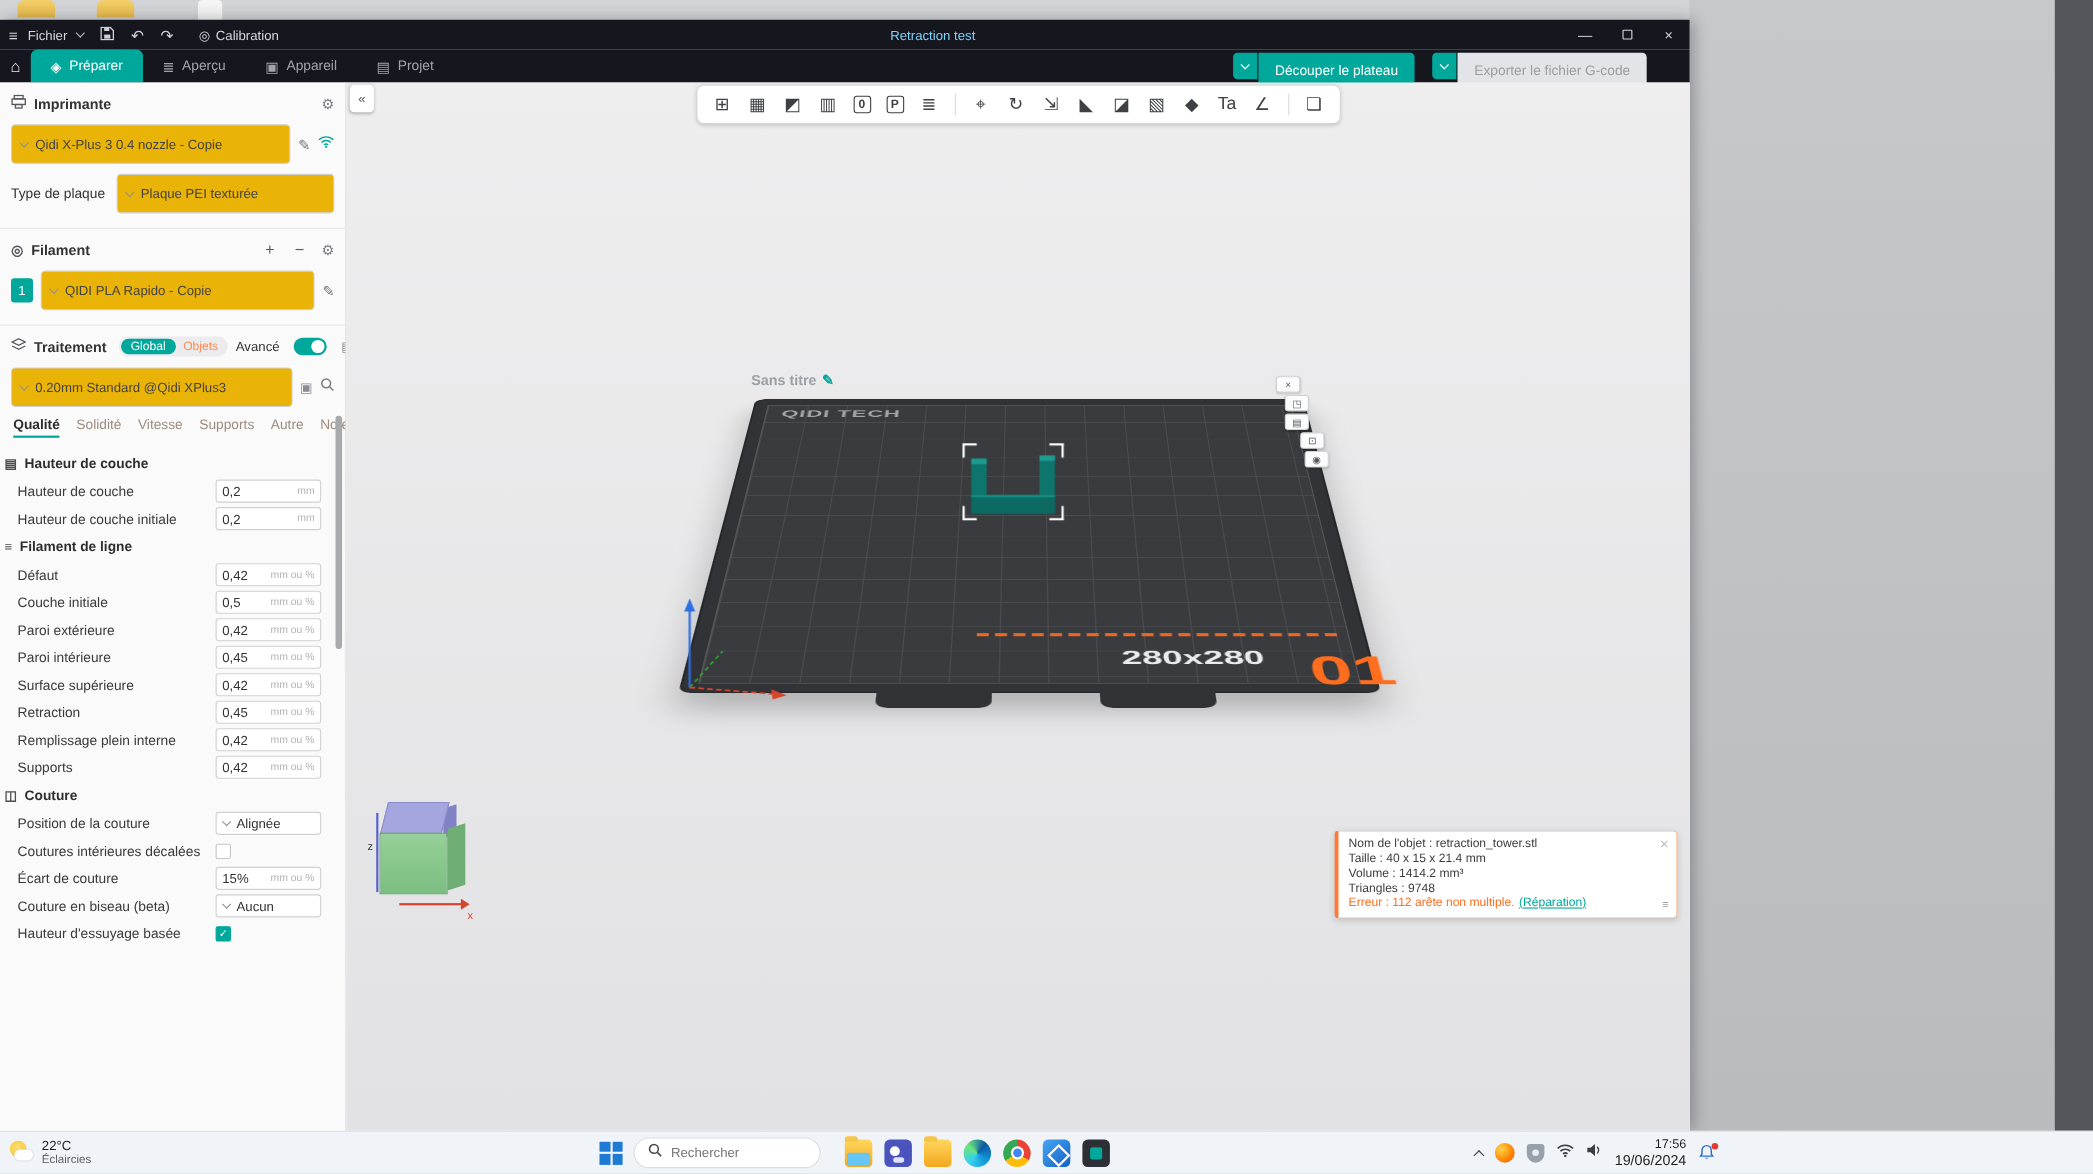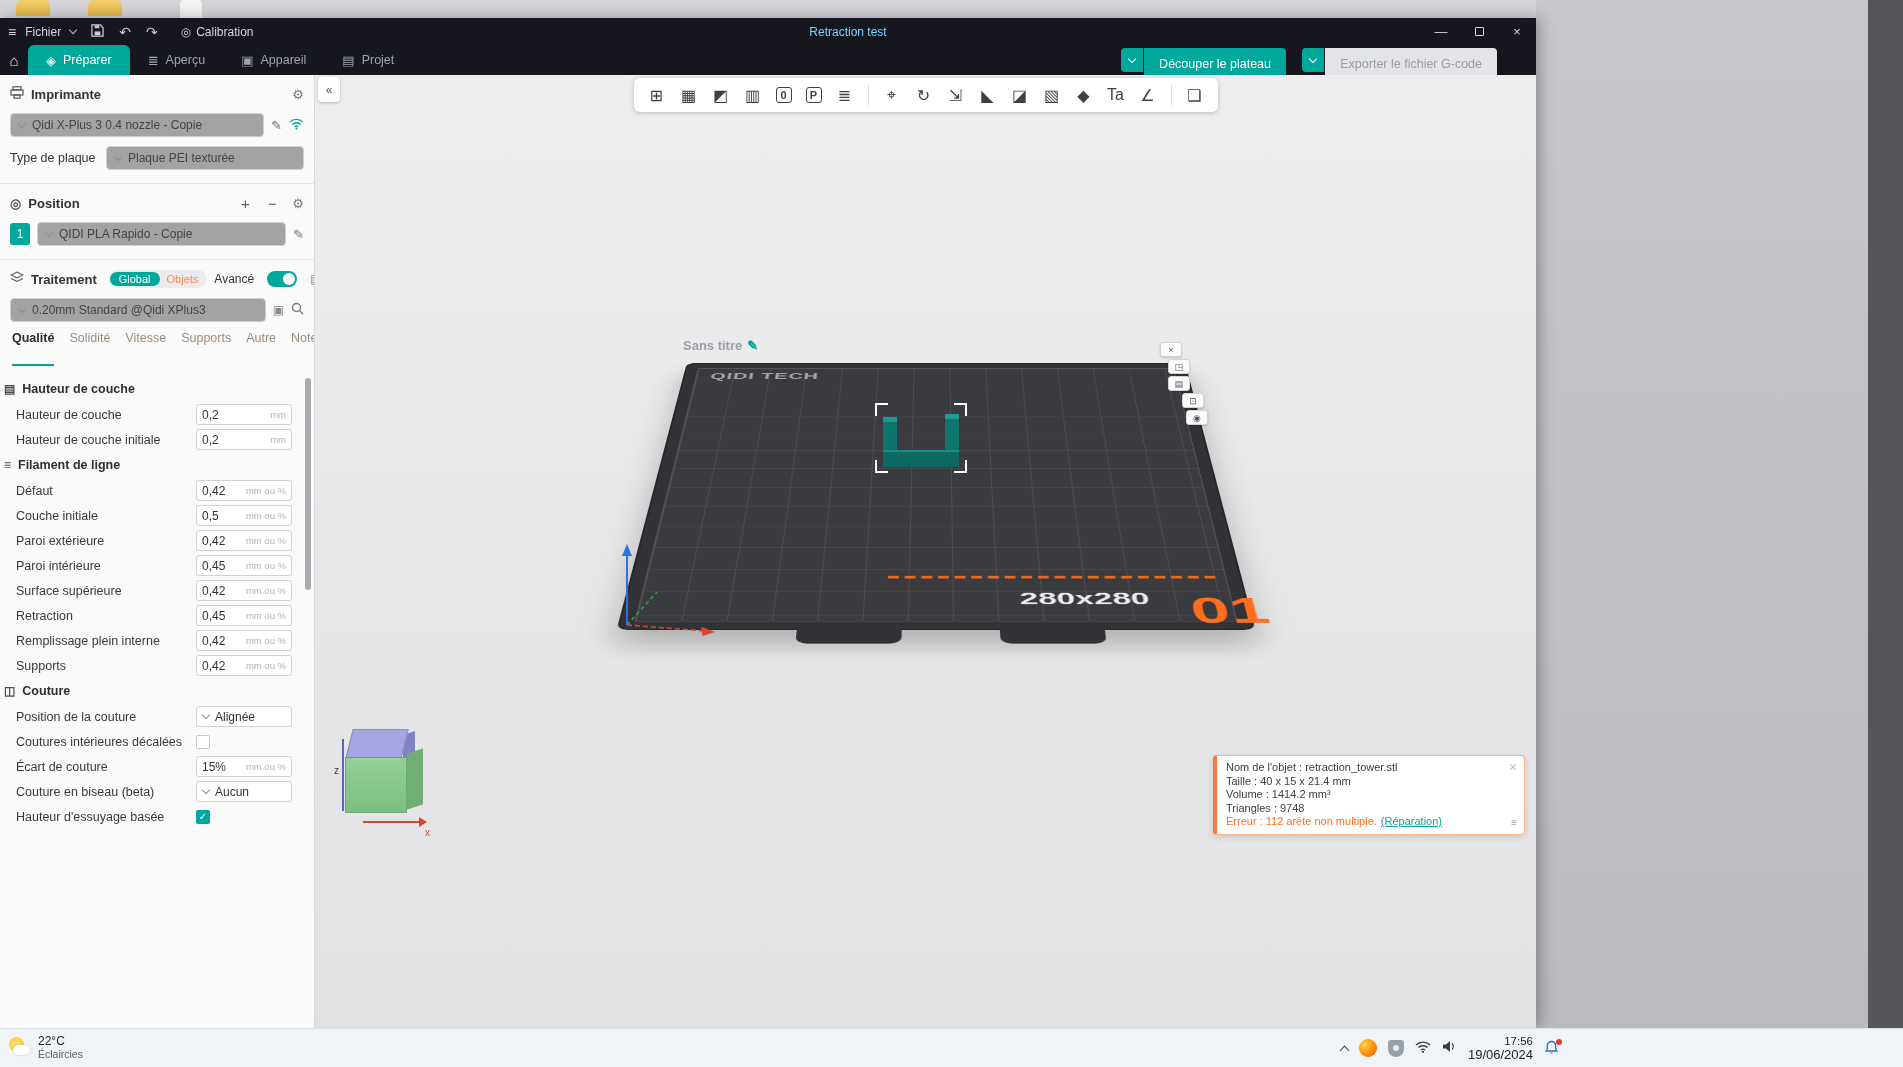--- a/index.html
+++ b/index.html
@@ -49,38 +49,38 @@
   
   .content { display:flex; height:953px; background:#fff; }
 
   
   .sidebar { width:315px; background:#fafafa; border-right:1px solid #d9d9db; position:relative; overflow:hidden; flex:none; }
   .side-sec { padding:7px 10px 6px; }
   .sec-head { display:flex; align-items:center; gap:7px; height:24px; font-weight:bold; font-size:13px; color:#333; }
   .sec-head .push { margin-left:auto; display:flex; align-items:center; gap:13px; font-weight:normal; }
   .gear { color:#7b7d82; font-size:13px; }
   .pm { color:#5d5f64; font-size:15px; width:14px; text-align:center; }
-  .combo { flex:1; height:24px; border:1px solid #cfd0d3; background:#a3a3a3; border-radius:4px; display:flex; align-items:center; gap:7px; padding:0 8px; font-size:12px; color:#444; min-width:0; }
+  .combo { flex:1; height:36px; border:1px solid #cfd0d3; background:#eab308; border-radius:4px; display:flex; align-items:center; gap:7px; padding:0 8px; font-size:12px; color:#444; min-width:0; }
   .combo .ctext { overflow:hidden; white-space:nowrap; text-overflow:ellipsis; }
   .combo .chev { border-color:#8f9094; flex:none; }
   .row { display:flex; align-items:center; gap:7px; margin-top:7px; }
   .pencil { color:#6f7176; font-size:13px; }
   .plate-type { display:flex; align-items:center; margin-top:9px; font-size:12.5px; color:#333; }
   .plate-type .combo { flex:none; width:198px; margin-left:auto; }
   .sep { height:1px; background:#e7e7e9; margin-top:7px; }
   .fil-badge { width:20px; height:22px; background:#00a79b; color:#fff; border-radius:3px; display:flex; align-items:center; justify-content:center; font-size:12px; flex:none; }
   .scope { display:flex; align-items:center; background:#ececef; border-radius:10px; padding:2px; margin-left:4px; font-weight:normal; }
   .scope-global { background:#00a79b; color:#fff; border-radius:9px; padding:1px 9px; font-size:11px; }
   .scope-objects { color:#ff8a50; padding:1px 7px; font-size:11px; }
   .advanced-label { font-size:12px; color:#333; font-weight:normal; }
   .switch { width:30px; height:16px; background:#00a79b; border-radius:8px; position:relative; flex:none; }
   .switch::after { content:""; position:absolute; right:2px; top:2px; width:12px; height:12px; border-radius:50%; background:#fff; }
   .mini-ico { font-size:12px; color:#8a8c91; }
   .qtabs { display:flex; gap:15px; padding:9px 2px 0 2px; font-size:12.5px; color:#9c8d80; }
-  .qtab { padding-bottom:19px; }
+  .qtab { padding-bottom:3px; }
   .qtab.active { color:#2c2c2c; font-weight:bold; border-bottom:2px solid #00a79b; }
   #settings-list { margin-top:4px; }
   .sgroup { display:flex; align-items:center; gap:7px; height:26px; padding:0 10px 0 4px; font-weight:bold; font-size:12.5px; color:#2e2e2e; }
   .gicon { font-size:12px; color:#4c4e52; }
   .srow { display:flex; align-items:center; min-height:25px; padding:0 22px 0 16px; }
   .slabel { flex:1; font-size:12.5px; color:#3a3a3a; line-height:14px; padding-right:6px; }
   .sctl { width:96px; flex:none; display:flex; align-items:center; }
   .sinput { width:96px; height:21px; border:1px solid #d0d1d4; border-radius:3px; background:#fff; display:flex; align-items:center; padding:0 5px; font-size:12px; color:#333; }
   .sunit { margin-left:auto; font-size:9.5px; color:#b2b3b6; white-space:nowrap; }
   .sselect { width:96px; height:21px; border:1px solid #d0d1d4; border-radius:3px; background:#fff; display:flex; align-items:center; gap:6px; padding:0 6px; font-size:12px; color:#333; }
@@ -299,21 +299,21 @@
             <span class="chev"></span>
             <span class="ctext">Plaque PEI texturée</span>
           </span>
         </div>
       </div>
       <div class="sep"></div>
 
       <div class="side-sec">
         <div class="sec-head">
           <span class="glyph" style="color:#55575c;font-size:13px">◎</span>
-          <span>Position</span>
+          <span>Filament</span>
           <span class="push">
             <span class="pm">+</span>
             <span class="pm">−</span>
             <span class="gear">⚙</span>
           </span>
         </div>
         <div class="row">
           <span class="fil-badge">1</span>
           <span class="combo">
             <span class="chev"></span>
@@ -615,20 +615,46 @@
     <span class="w-ico">
         <span class="w-sun"></span>
         <span class="w-cloud"></span>
       </span>
     <span>
       <div class="w-temp">22°C</div>
       <div class="w-desc">Éclaircies</div>
     </span>
   </div>
 
+  <div class="tb-center">
+    <span class="start">
+        <i></i>
+        <i></i>
+        <i></i>
+        <i></i>
+      </span>
+    <span class="searchbox">
+      <span>
+        <svg width="13" height="13" viewBox="0 0 13 13">
+            <circle cx="5.5" cy="5.5" r="4" fill="none" stroke="#44464b" stroke-width="1.4"></circle>
+            <line x1="8.6" y1="8.6" x2="12" y2="12" stroke="#44464b" stroke-width="1.4"></line>
+          </svg>
+      </span>
+      <input type="text" placeholder="Rechercher" style="">
+    </span>
+    <span class="apps">
+        <span class="app app-explorer"></span>
+        <span class="app app-teams"></span>
+        <span class="app app-folder"></span>
+        <span class="app app-edge"></span>
+        <span class="app app-chrome"></span>
+        <span class="app app-photos"></span>
+        <span class="app app-slicer"></span>
+      </span>
+  </div>
 
   <div class="tray">
     <span class="chev-up"></span>
     <span class="ff"></span>
     <span class="shield"></span>
     <span>
       <svg width="16" height="12" viewBox="0 0 16 12">
           <path d="M1 4a10 10 0 0 1 14 0M3.5 6.5a6.5 6.5 0 0 1 9 0M6 9a3 3 0 0 1 4 0" fill="none" stroke="#3c3e43" stroke-width="1.4"></path>
           <circle cx="8" cy="10.8" r="1.1" fill="#3c3e43"></circle>
         </svg>

